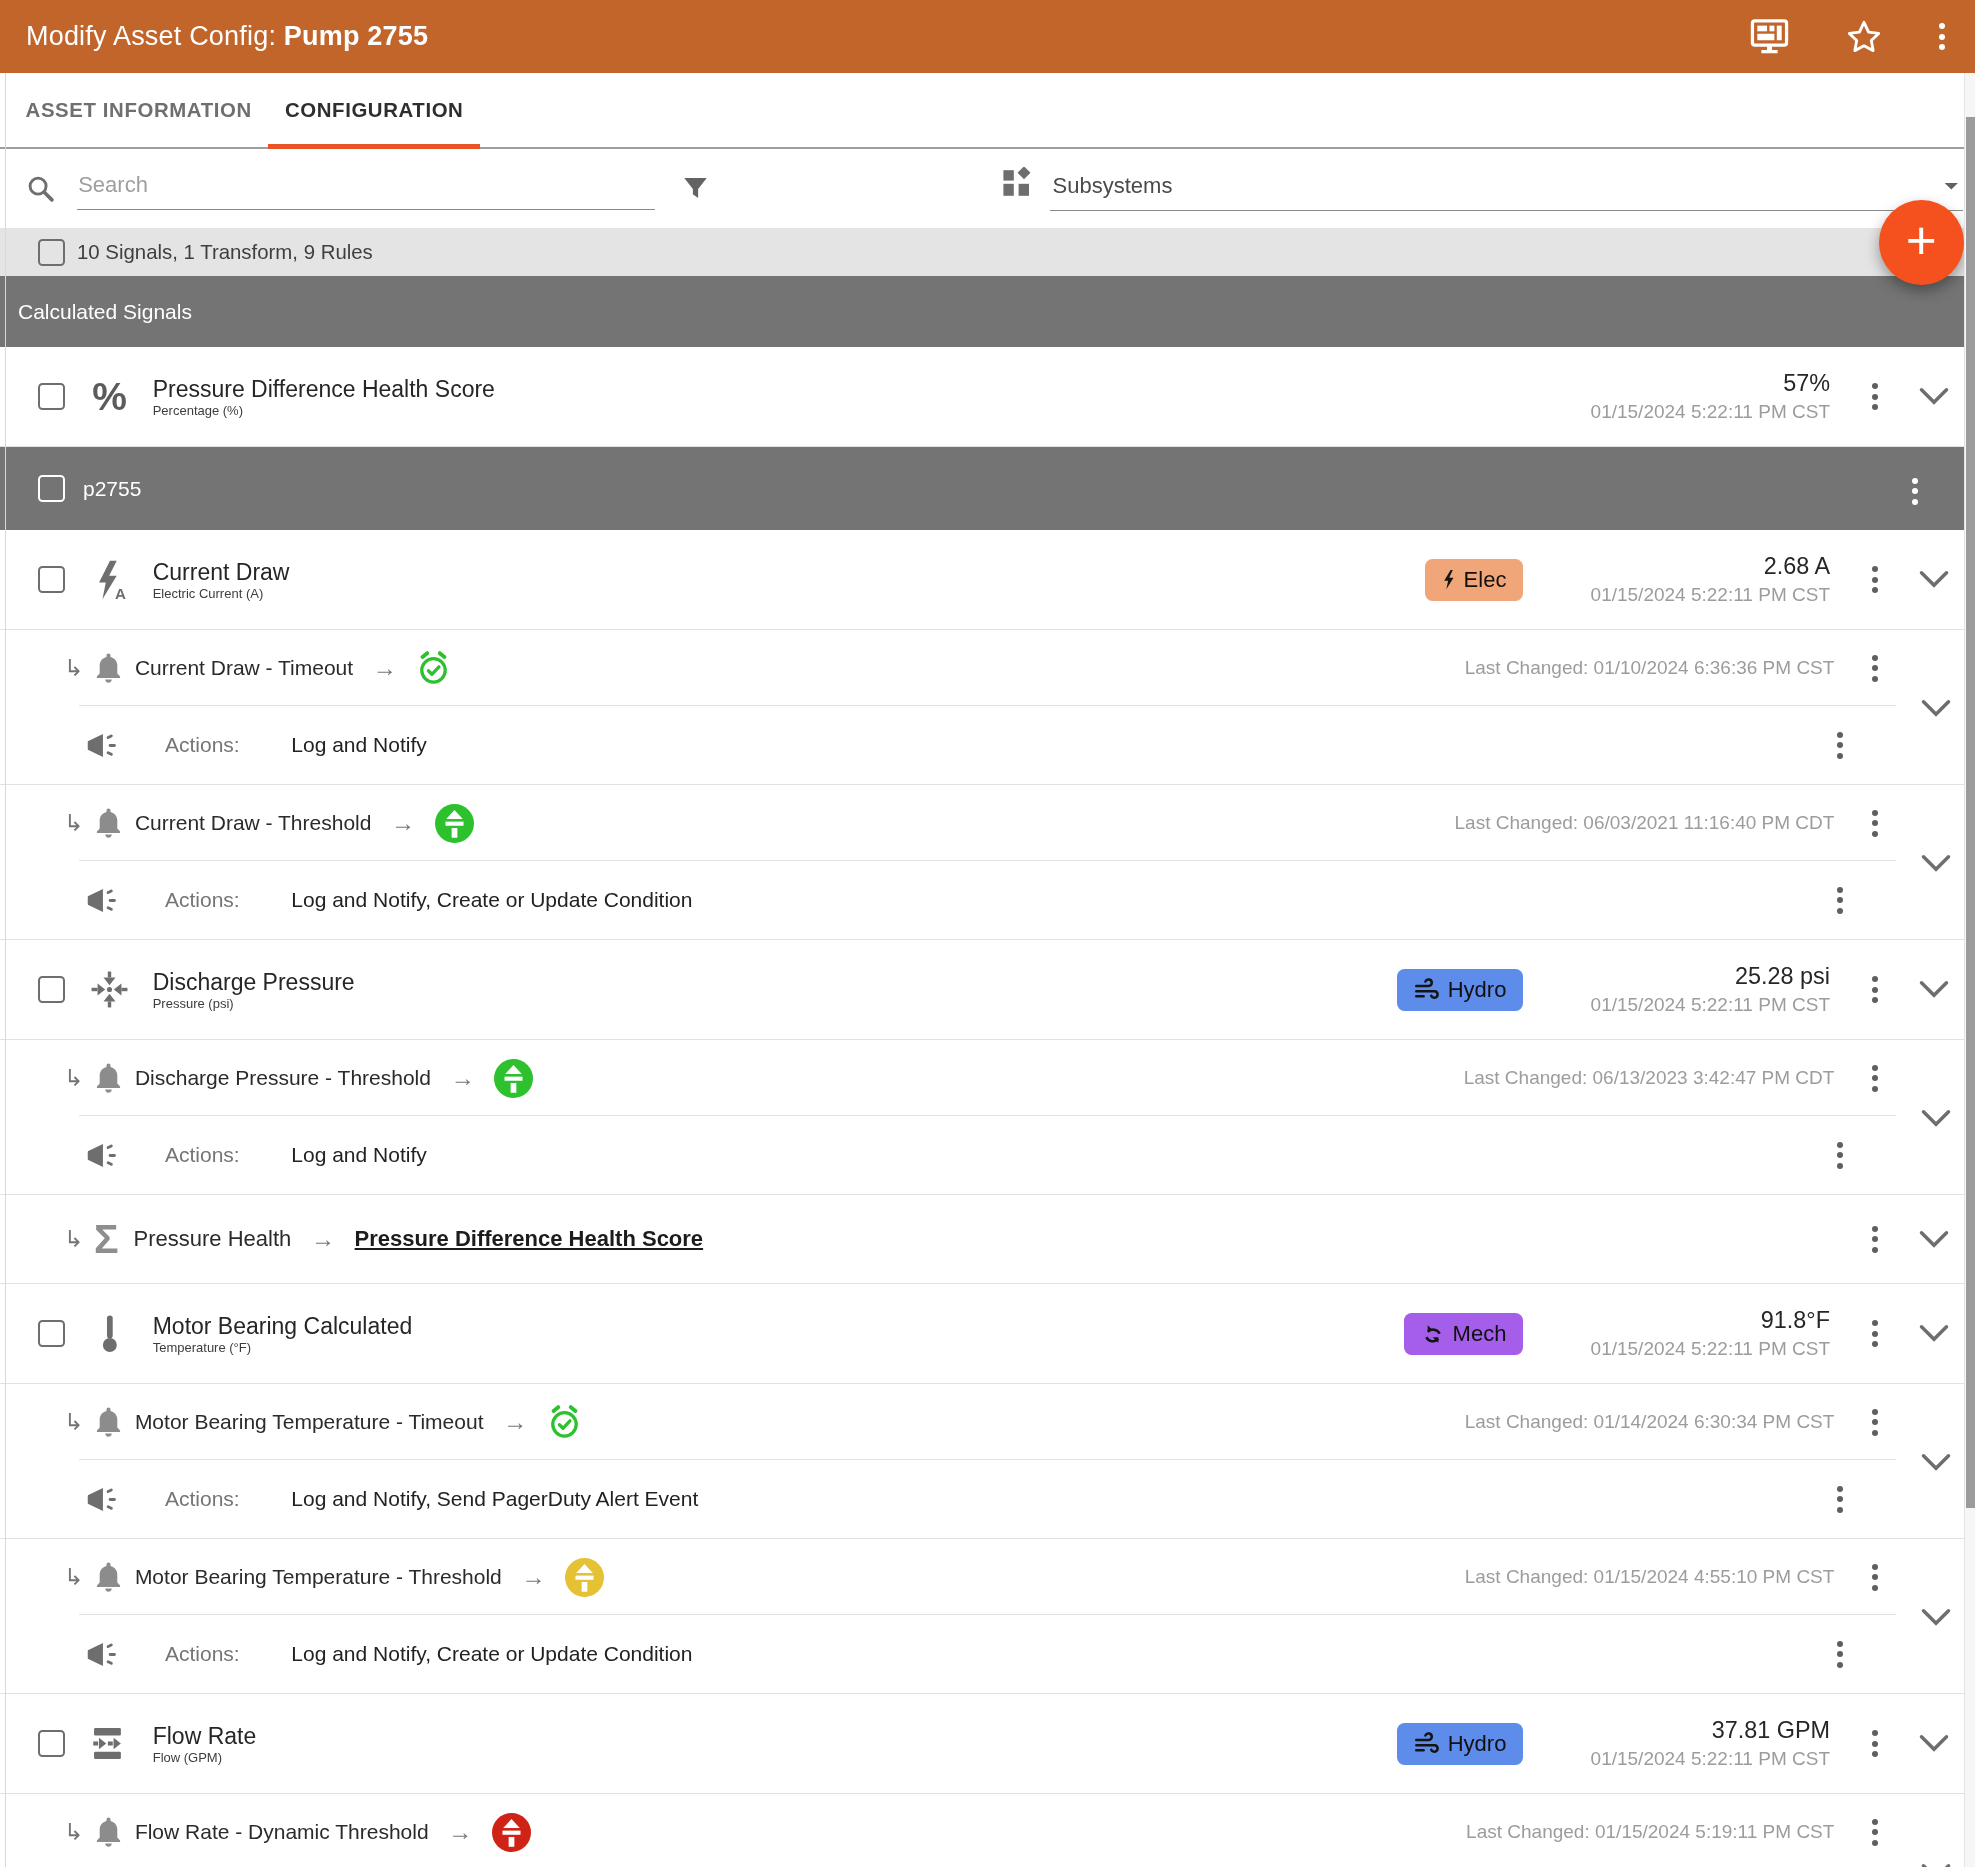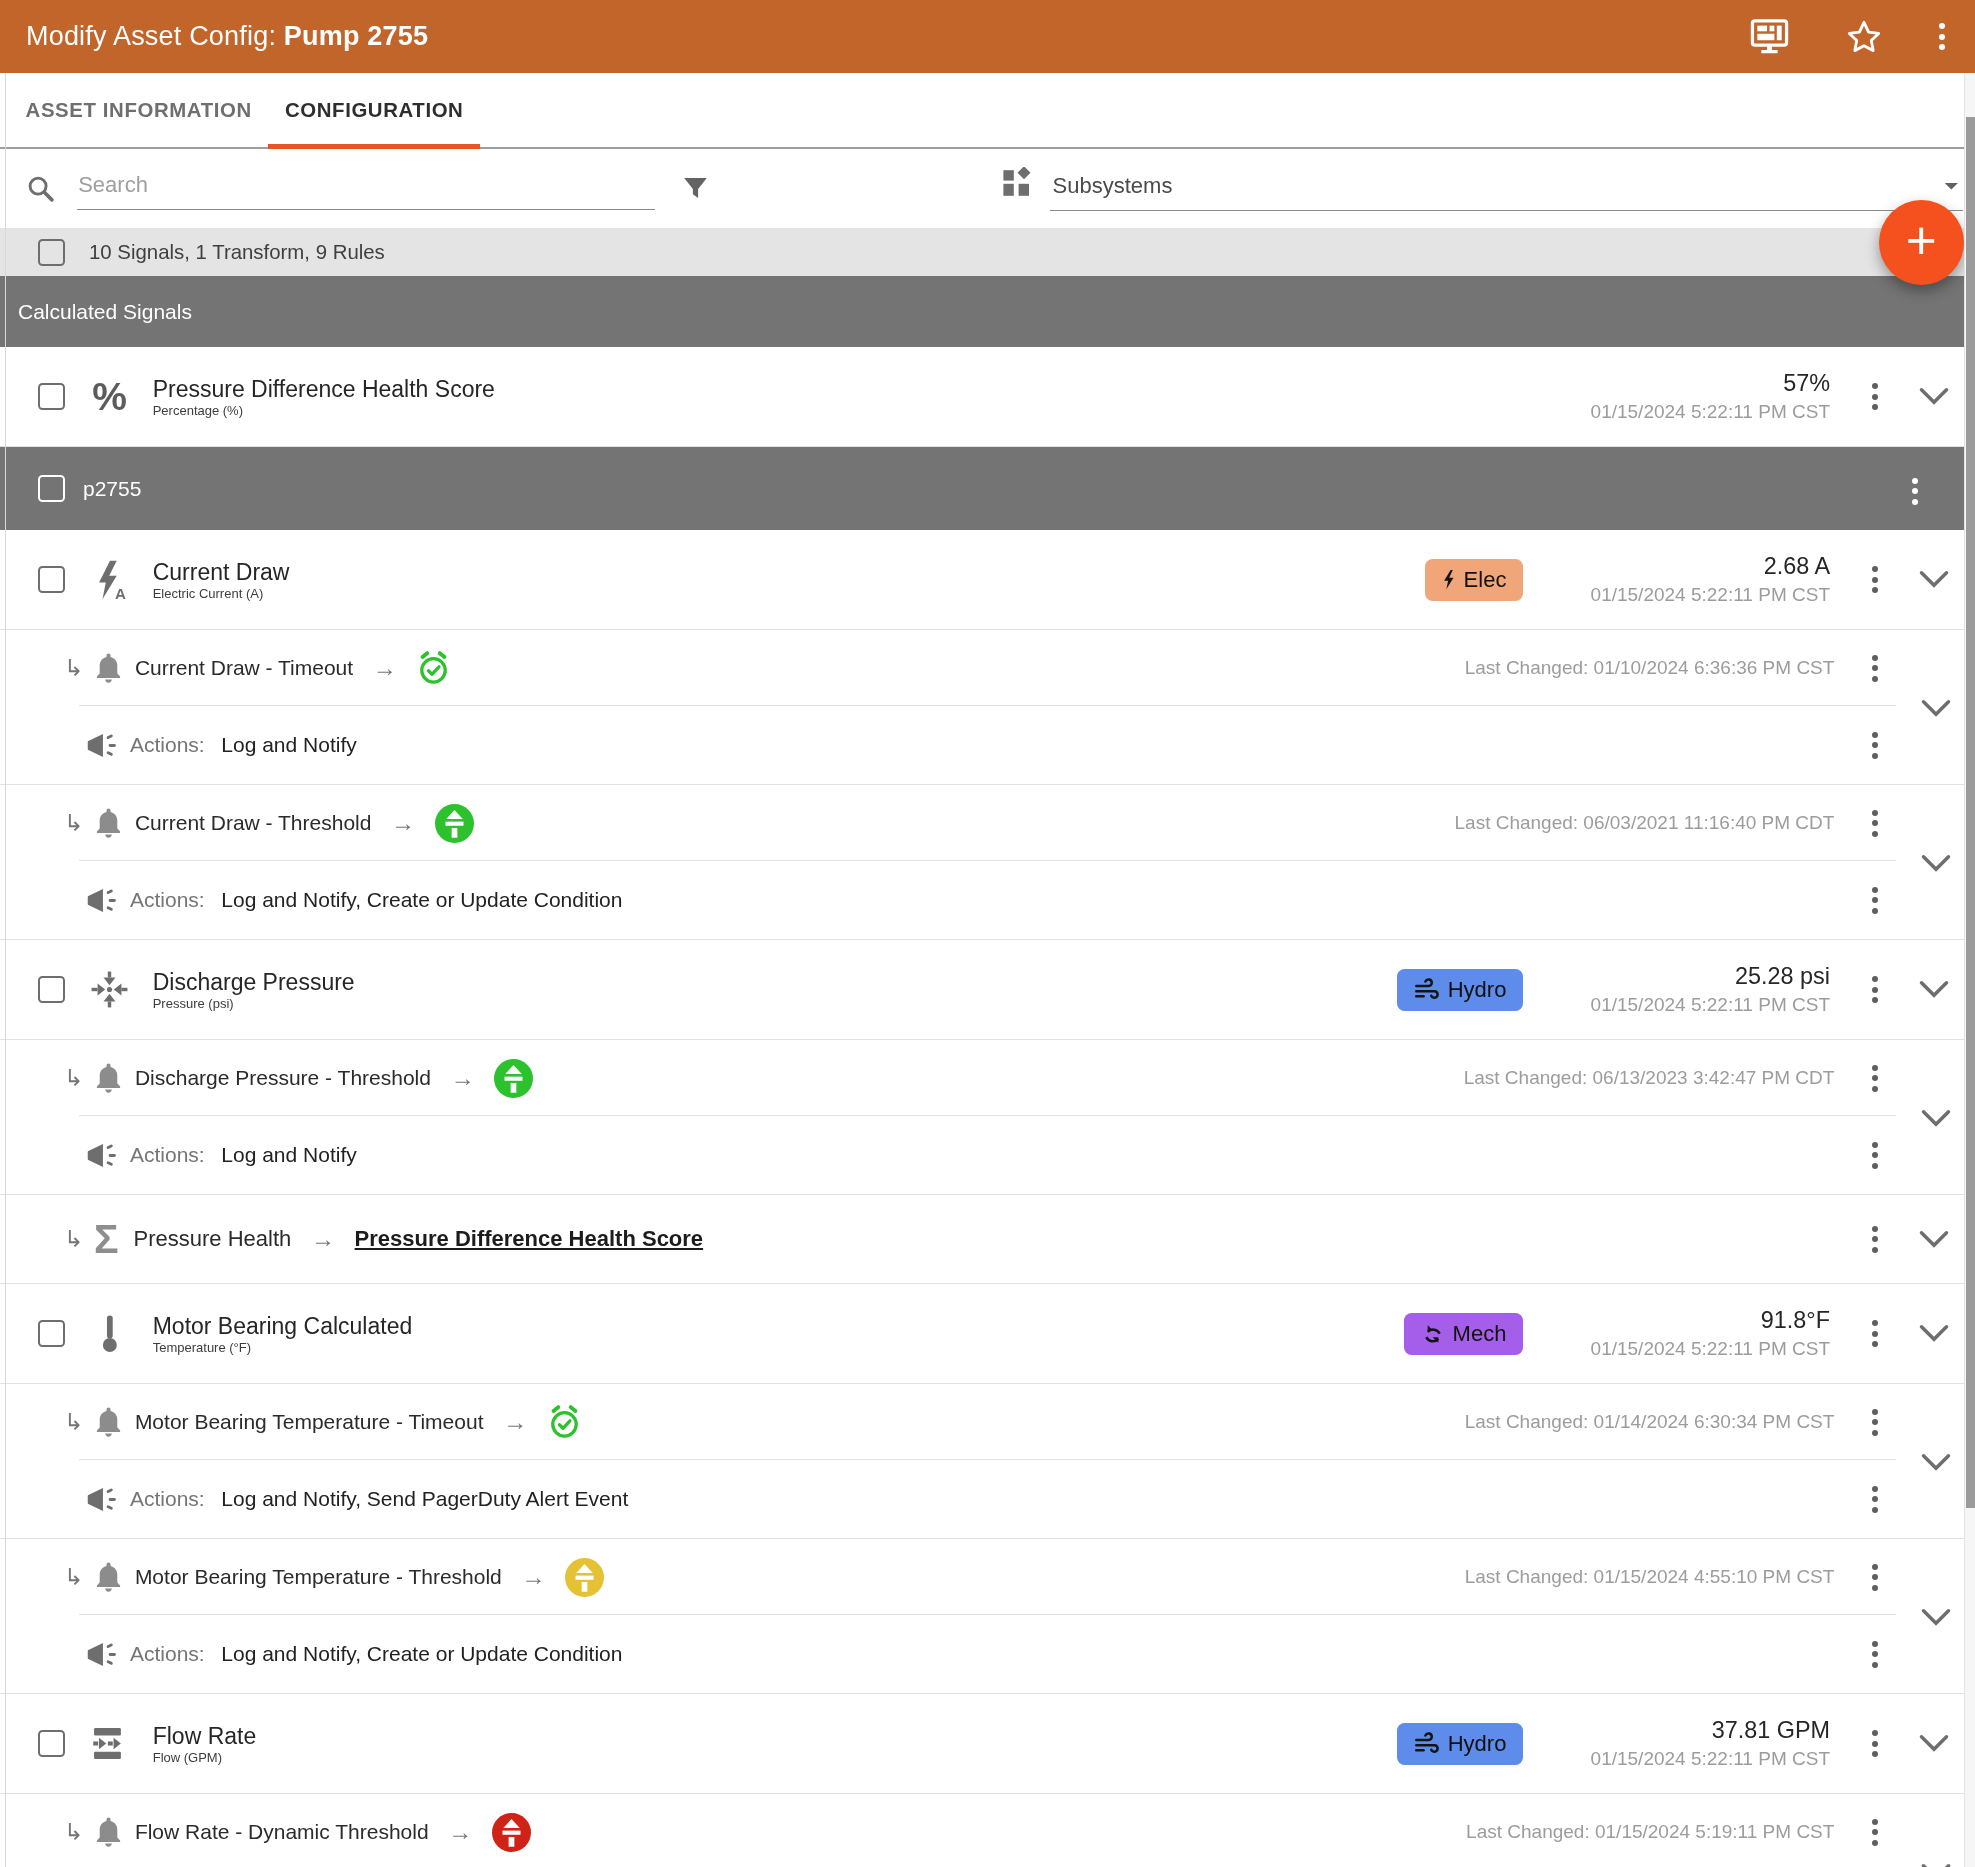--- a/index.html
+++ b/index.html
@@ -30,21 +30,21 @@
     padding:4.5px 1.5px 10.6px 1.5px;font-family:inherit;background:transparent;}
   .search-input::placeholder{color:#9E9E9E;}
   .funnel{margin-left:27px;display:inline-flex;cursor:pointer;}
   .subsys{margin-left:auto;display:flex;align-items:flex-end;width:962px;}
   .subsys-icon{margin:0 16.6px 12px 0;display:inline-flex;}
   .subsys-field{flex:1;border-bottom:1.5px solid #8A8A8A;display:flex;align-items:center;padding:4.5px 3px 10.6px 3px;cursor:pointer;}
   .subsys-label{font-size:22px;color:#4A4A4A;}
   .subsys-caret{margin-left:auto;display:inline-flex;}
 
   
-  .summary{height:48px;background:#E4E4E4;display:flex;align-items:center;padding-left:38px;box-sizing:border-box;gap:24px;}
+  .summary{height:48px;background:#E4E4E4;display:flex;align-items:center;padding-left:38px;box-sizing:border-box;gap:12px;}
   .summary-label{font-size:20.4px;color:#3F3F3F;}
 
   
   .cbx{width:23px;height:23px;border:2.3px solid #6E6E6E;border-radius:4.5px;flex:0 0 auto;cursor:pointer;background:transparent;}
   .cbx.white{border-color:#fff;}
   .kebab{display:inline-flex;flex-direction:column;gap:4.5px;align-items:center;justify-content:center;cursor:pointer;color:#5F5F5F;}
   .kebab i{width:6px;height:6px;border-radius:50%;background:currentColor;}
   .kebab.white{color:#fff;}
   .chev{display:inline-flex;align-items:center;justify-content:center;cursor:pointer;}
   .spacer{flex:1;}
@@ -70,21 +70,21 @@
 
   .row.rule{height:76px;padding:0 9px 0 64px;}
   .row.rule::after{content:"";position:absolute;left:79px;right:79px;bottom:0;height:1.5px;background:#E2E2E2;}
   .corner{font-size:23px;color:#757575;margin-right:10.6px;}
   .bell{display:inline-flex;margin-right:12px;}
   .rule-name{font-size:21px;color:#2B2B2B;}
   .arr{font-size:24px;color:#757575;margin:0 19.7px;}
   .lastchanged{font-size:19px;color:#9C9C9C;margin-right:13.6px;}
   .straddle{position:absolute;right:19.7px;bottom:-13.6px;z-index:2;background:#fff;padding:1.5px 4.5px;}
 
-  .row.actions{height:79px;padding:0 9px 0 85px;border-bottom:1.5px solid #E2E2E2;}
+  .row.actions{height:79px;padding:0 9px 0 85px;border-bottom:1.5px solid #E2E2E2;gap:35px;}
   .mega{display:inline-flex;margin-right:12px;}
   .actions-label{font-size:21px;color:#757575;margin-right:16.6px;}
   .actions-value{font-size:21px;color:#222;}
 
   .row.transform{height:89px;padding:0 9px 0 64px;border-bottom:1.5px solid #E2E2E2;}
   .tf-name{font-size:22px;color:#2B2B2B;}
   .tf-link{font-size:22px;color:#1C1C1C;font-weight:700;text-decoration:underline;cursor:pointer;}
 
   
   .fab{position:absolute;top:200px;right:11.3px;width:85px;height:85px;border-radius:50%;border:none;background:#F4511E;

